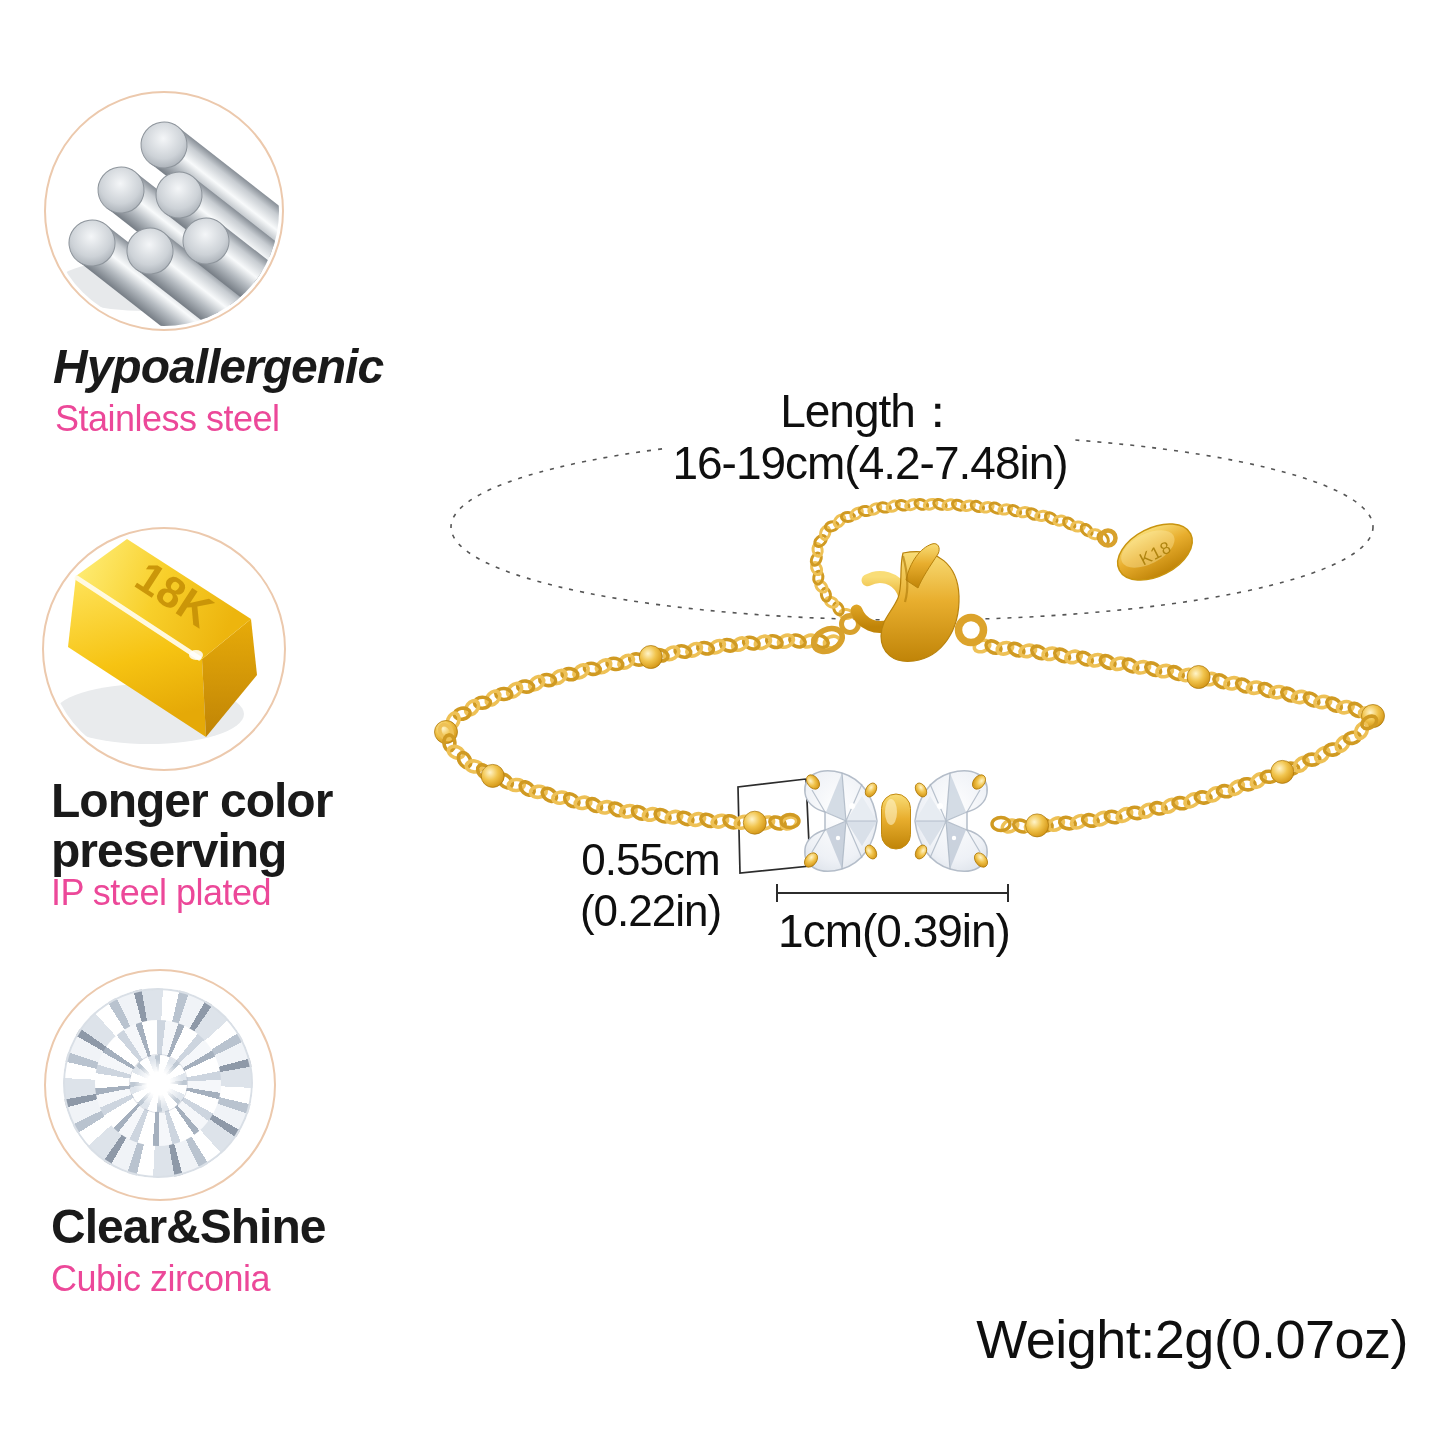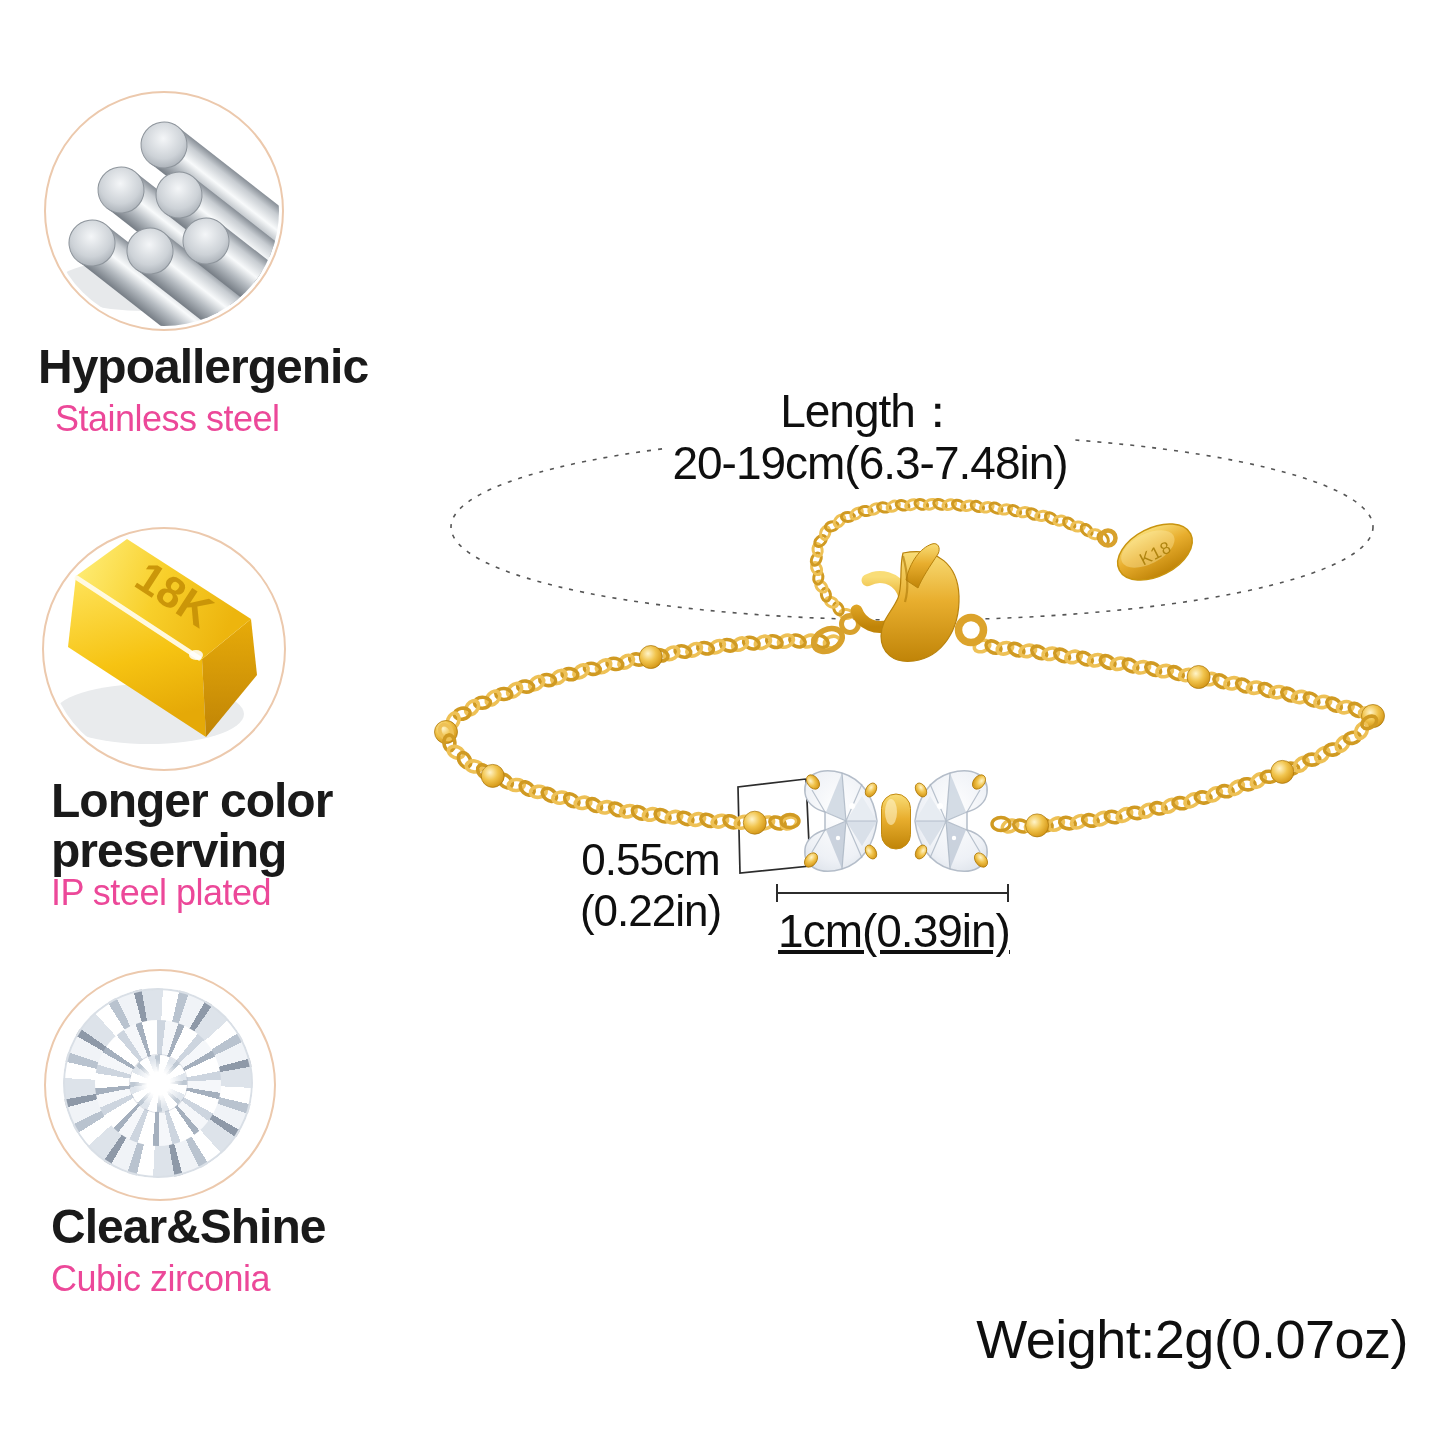--- a/index.html
+++ b/index.html
@@ -6,21 +6,21 @@
   body{font-family:"Liberation Sans","DejaVu Sans",sans-serif;}
   #stage{position:relative;width:1445px;height:1445px;background:#fff;overflow:hidden;}
 
   
   .badge-circle{position:absolute;border-radius:50%;border:2px solid #ecc9ad;background:#fff;overflow:hidden;}
   .badge-circle svg{display:block;width:100%;height:100%;}
   .feature-title{position:absolute;font-weight:bold;color:#1a1a1a;font-size:48px;line-height:1.04;letter-spacing:-1px;white-space:pre-line;}
   .feature-sub{position:absolute;color:#ec4899;font-size:36px;letter-spacing:-.5px;white-space:nowrap;}
 
   #circle-steel{left:44px;top:91px;width:236px;height:236px;}
-  #title-1{left:38px;top:342px;width:360px;}
+  #title-1{left:53px;top:342px;width:360px;font-style:italic;}
   #sub-1{left:55px;top:398px;}
   #circle-gold{left:42px;top:527px;width:240px;height:240px;}
   #title-2{left:51px;top:776px;width:320px;}
   #sub-2{left:51px;top:872px;}
   #circle-gem{left:44px;top:969px;width:228px;height:228px;}
   #title-3{left:51px;top:1202px;width:360px;}
   #sub-3{left:51px;top:1258px;text-align:right;}
 
   
   .cz{position:absolute;left:17px;top:17px;width:190px;height:190px;border-radius:50%;
@@ -38,21 +38,21 @@
       radial-gradient(circle,#ffffff 0 28%,rgba(255,255,255,0) 60%),
       repeating-conic-gradient(from 48deg,#ffffff 0deg 20deg,#dfe5ec 20deg 35deg,#bec8d3 35deg 45deg);
     box-shadow:0 0 0 1px rgba(160,170,185,.35);}
 
   
   #bracelet-svg{position:absolute;left:0;top:0;width:1445px;height:1445px;}
 
   .measure-text{position:absolute;color:#0f0f0f;letter-spacing:-1px;}
   #length-label{left:645px;top:386px;width:450px;text-align:center;font-size:46px;line-height:1.12;}
   #charm-height{left:548px;top:834px;width:205px;text-align:center;font-size:44px;line-height:1.16;}
-  #charm-width{left:738px;top:904px;width:312px;text-align:center;font-size:46px;text-decoration:underline;}
+  #charm-width{left:738px;top:904px;width:312px;text-align:center;font-size:46px;}
   #weight-label{left:930px;top:1308px;width:478px;text-align:right;font-size:54px;letter-spacing:-.5px;}
 </style>
 </head>
 <body>
 
 <div id="stage">
 
   <div class="badge-circle" id="circle-steel">
     <svg viewBox="0 0 236 236">
       <defs>
@@ -417,21 +417,21 @@
         <ellipse cx="871" cy="852" rx="5" ry="7.5" transform="rotate(-30 871 852)" fill="url(#goldRad)" stroke="#b07c0a" stroke-width=".8"></ellipse>
       </g>
       <use href="#stoneL" transform="matrix(-1 0 0 1 1792 0)"></use>
       <rect x="881.5" y="794" width="29" height="55" rx="14.5" fill="url(#goldA)" stroke="#c28a10" stroke-width="1"></rect>
       <ellipse cx="891" cy="812" rx="6" ry="13" fill="#fff6d2" opacity=".55"></ellipse>
     </g>
   </svg>
 
   <div class="measure-text" id="length-label">
     <div>Length：</div>
-    <div>20-19cm(6.3-7.48in)</div>
+    <div>16-19cm(4.2-7.48in)</div>
   </div>
   <div class="measure-text" id="charm-height">
     <div>0.55cm</div>
     <div>(0.22in)</div>
   </div>
   <div class="measure-text" id="charm-width">1cm(0.39in)</div>
   <div class="measure-text" id="weight-label">Weight:2g(0.07oz)</div>
 </div>
 
 </body></html>

